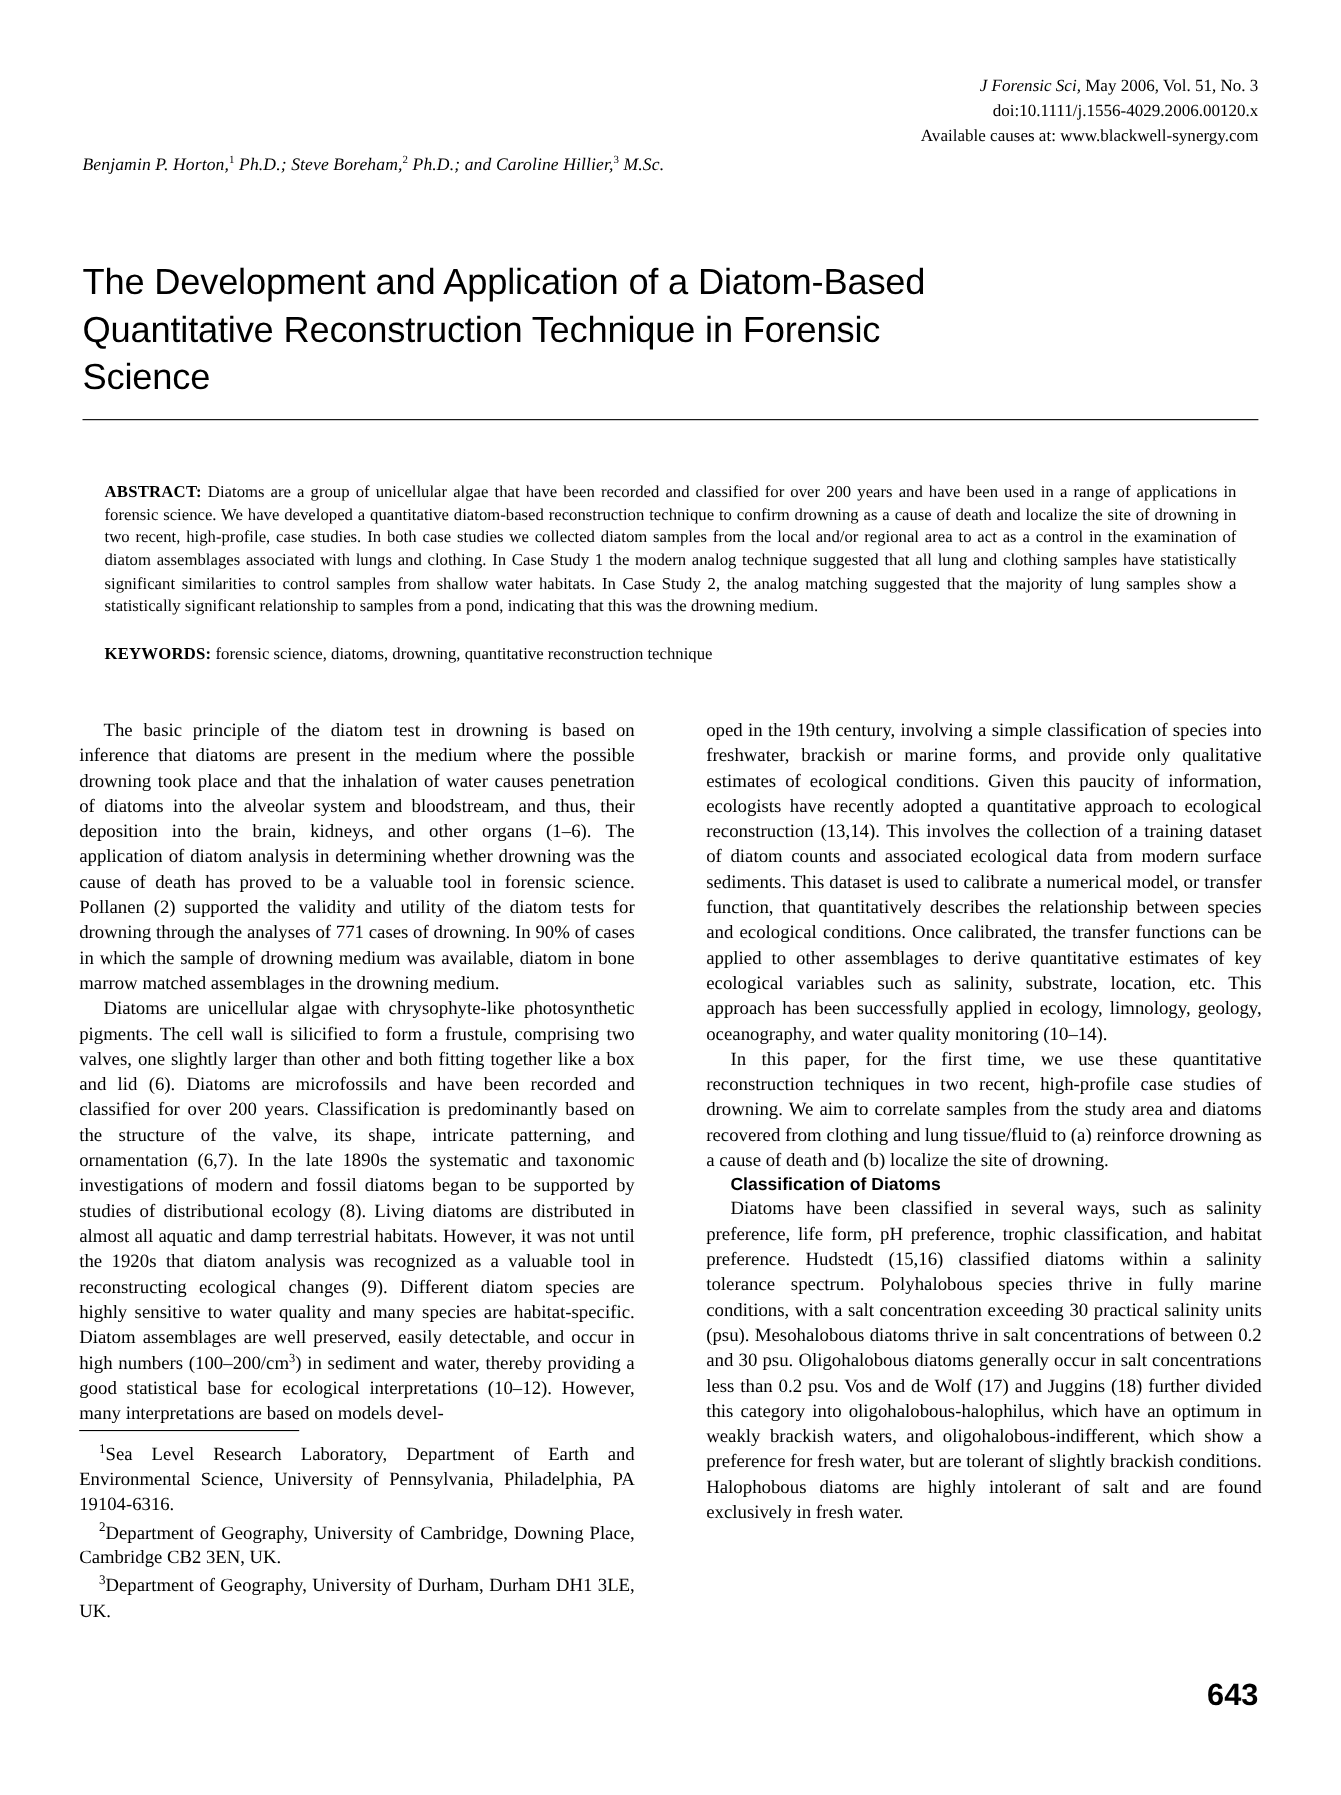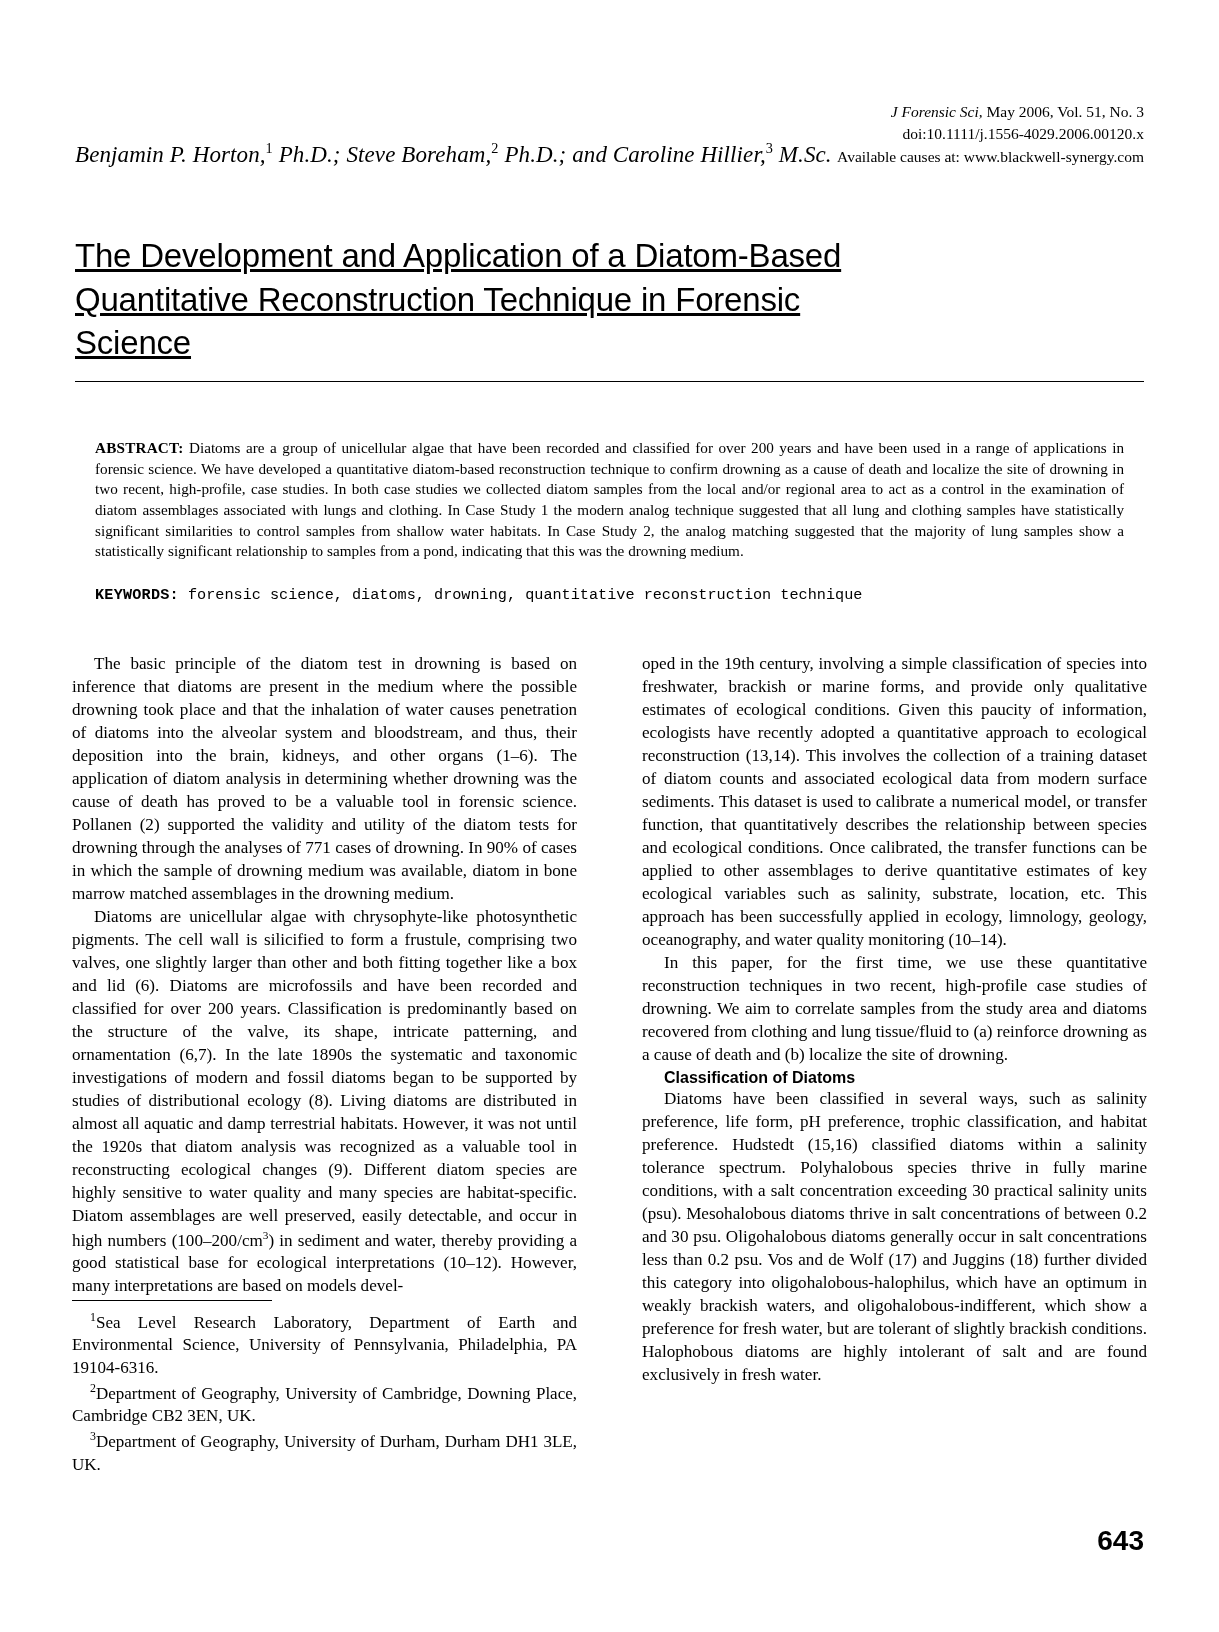--- a/index.html
+++ b/index.html
@@ -24,46 +24,45 @@
     box-sizing: border-box;
   }
   .journal-header {
     position: absolute;
     right: 75px;
     top: 68px;
     text-align: right;
     font-size: 15.5px;
     line-height: 1.45;
   }
-  .journal-header .jline-1 { font-style: italic; margin-top: 33px; }
+  .journal-header .jline-1 { font-style: italic; }
   .journal-header .jline-1 .vol { font-style: normal; }
   .authors {
     position: absolute;
     left: 75px;
     top: 140px;
     font-style: italic;
-    font-size: 23px;
+    font-size: 16px;
     letter-spacing: 0.1px;
   }
   .authors sup {
     font-size: 0.62em;
     vertical-align: super;
     font-style: normal;
   }
   .title {
     position: absolute;
     left: 75px;
     top: 212px;
     width: 840px;
     font-family: "Liberation Sans", sans-serif;
     font-size: 33px;
     line-height: 1.32;
     font-weight: 400;
     letter-spacing: -0.2px;
-    text-decoration: underline;
   }
   .rule {
     position: absolute;
     left: 75px;
     top: 381px;
     width: 1069px;
     height: 1px;
     background: #000;
   }
   .abstract-block {
@@ -76,21 +75,20 @@
     text-align: justify;
   }
   .abstract-block b { font-weight: bold; letter-spacing: 0.2px; }
   .keywords {
     position: absolute;
     left: 95px;
     top: 585px;
     width: 1029px;
     font-size: 15.2px;
     line-height: 1.36;
-    font-family: Liberation Mono, monospace;
   }
   .keywords b { font-weight: bold; letter-spacing: 0.2px; }
 
   .columns {
     position: absolute;
     left: 72px;
     top: 637px;
     width: 1075px;
     height: 810px;
   }

